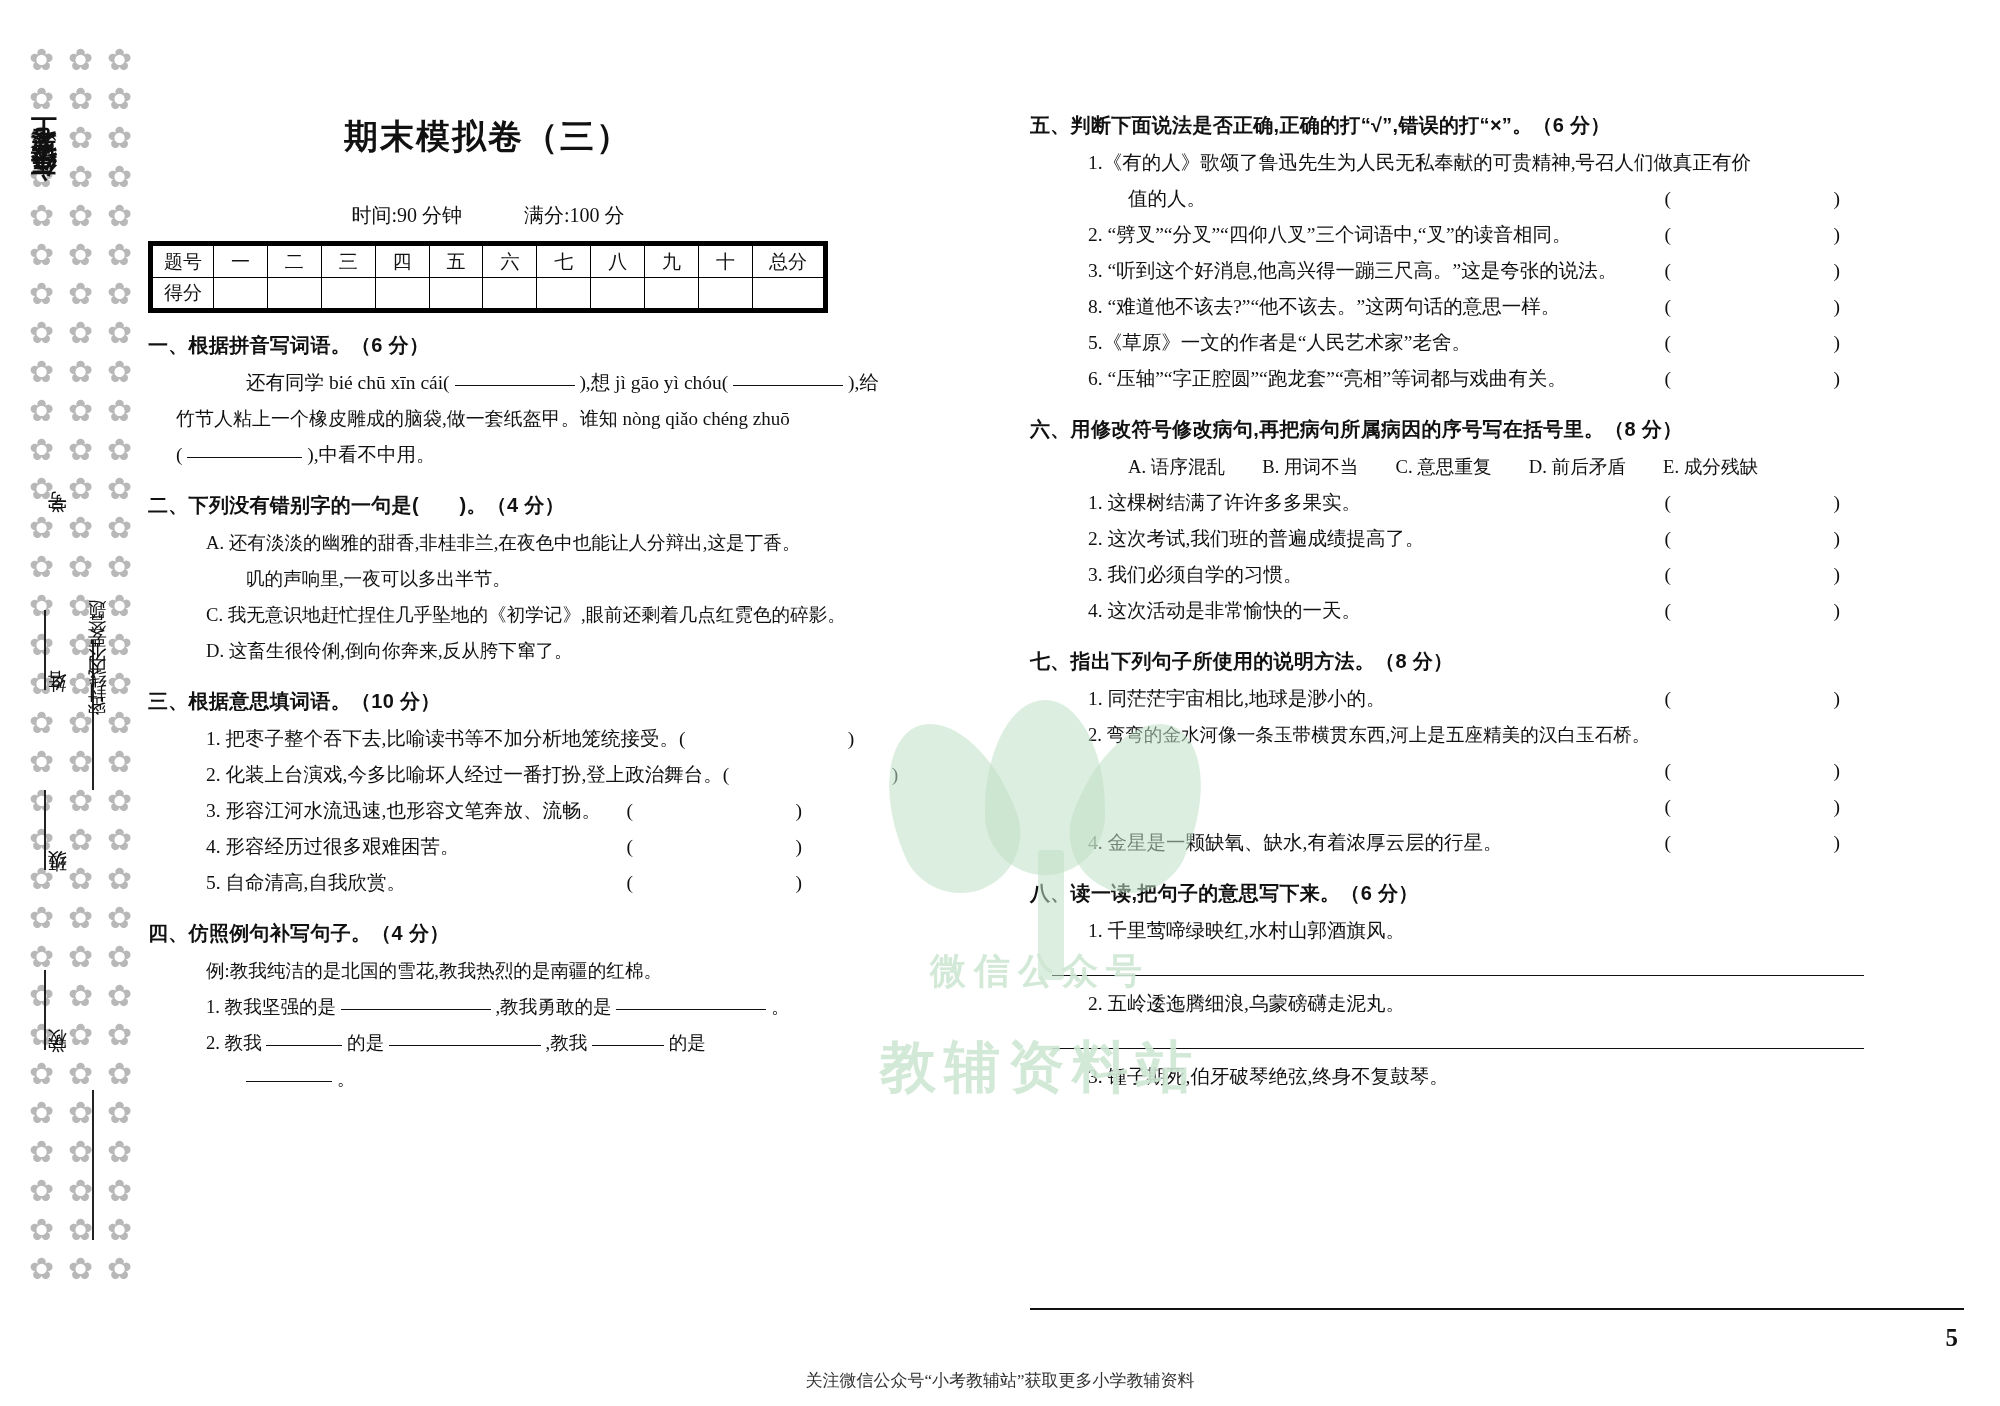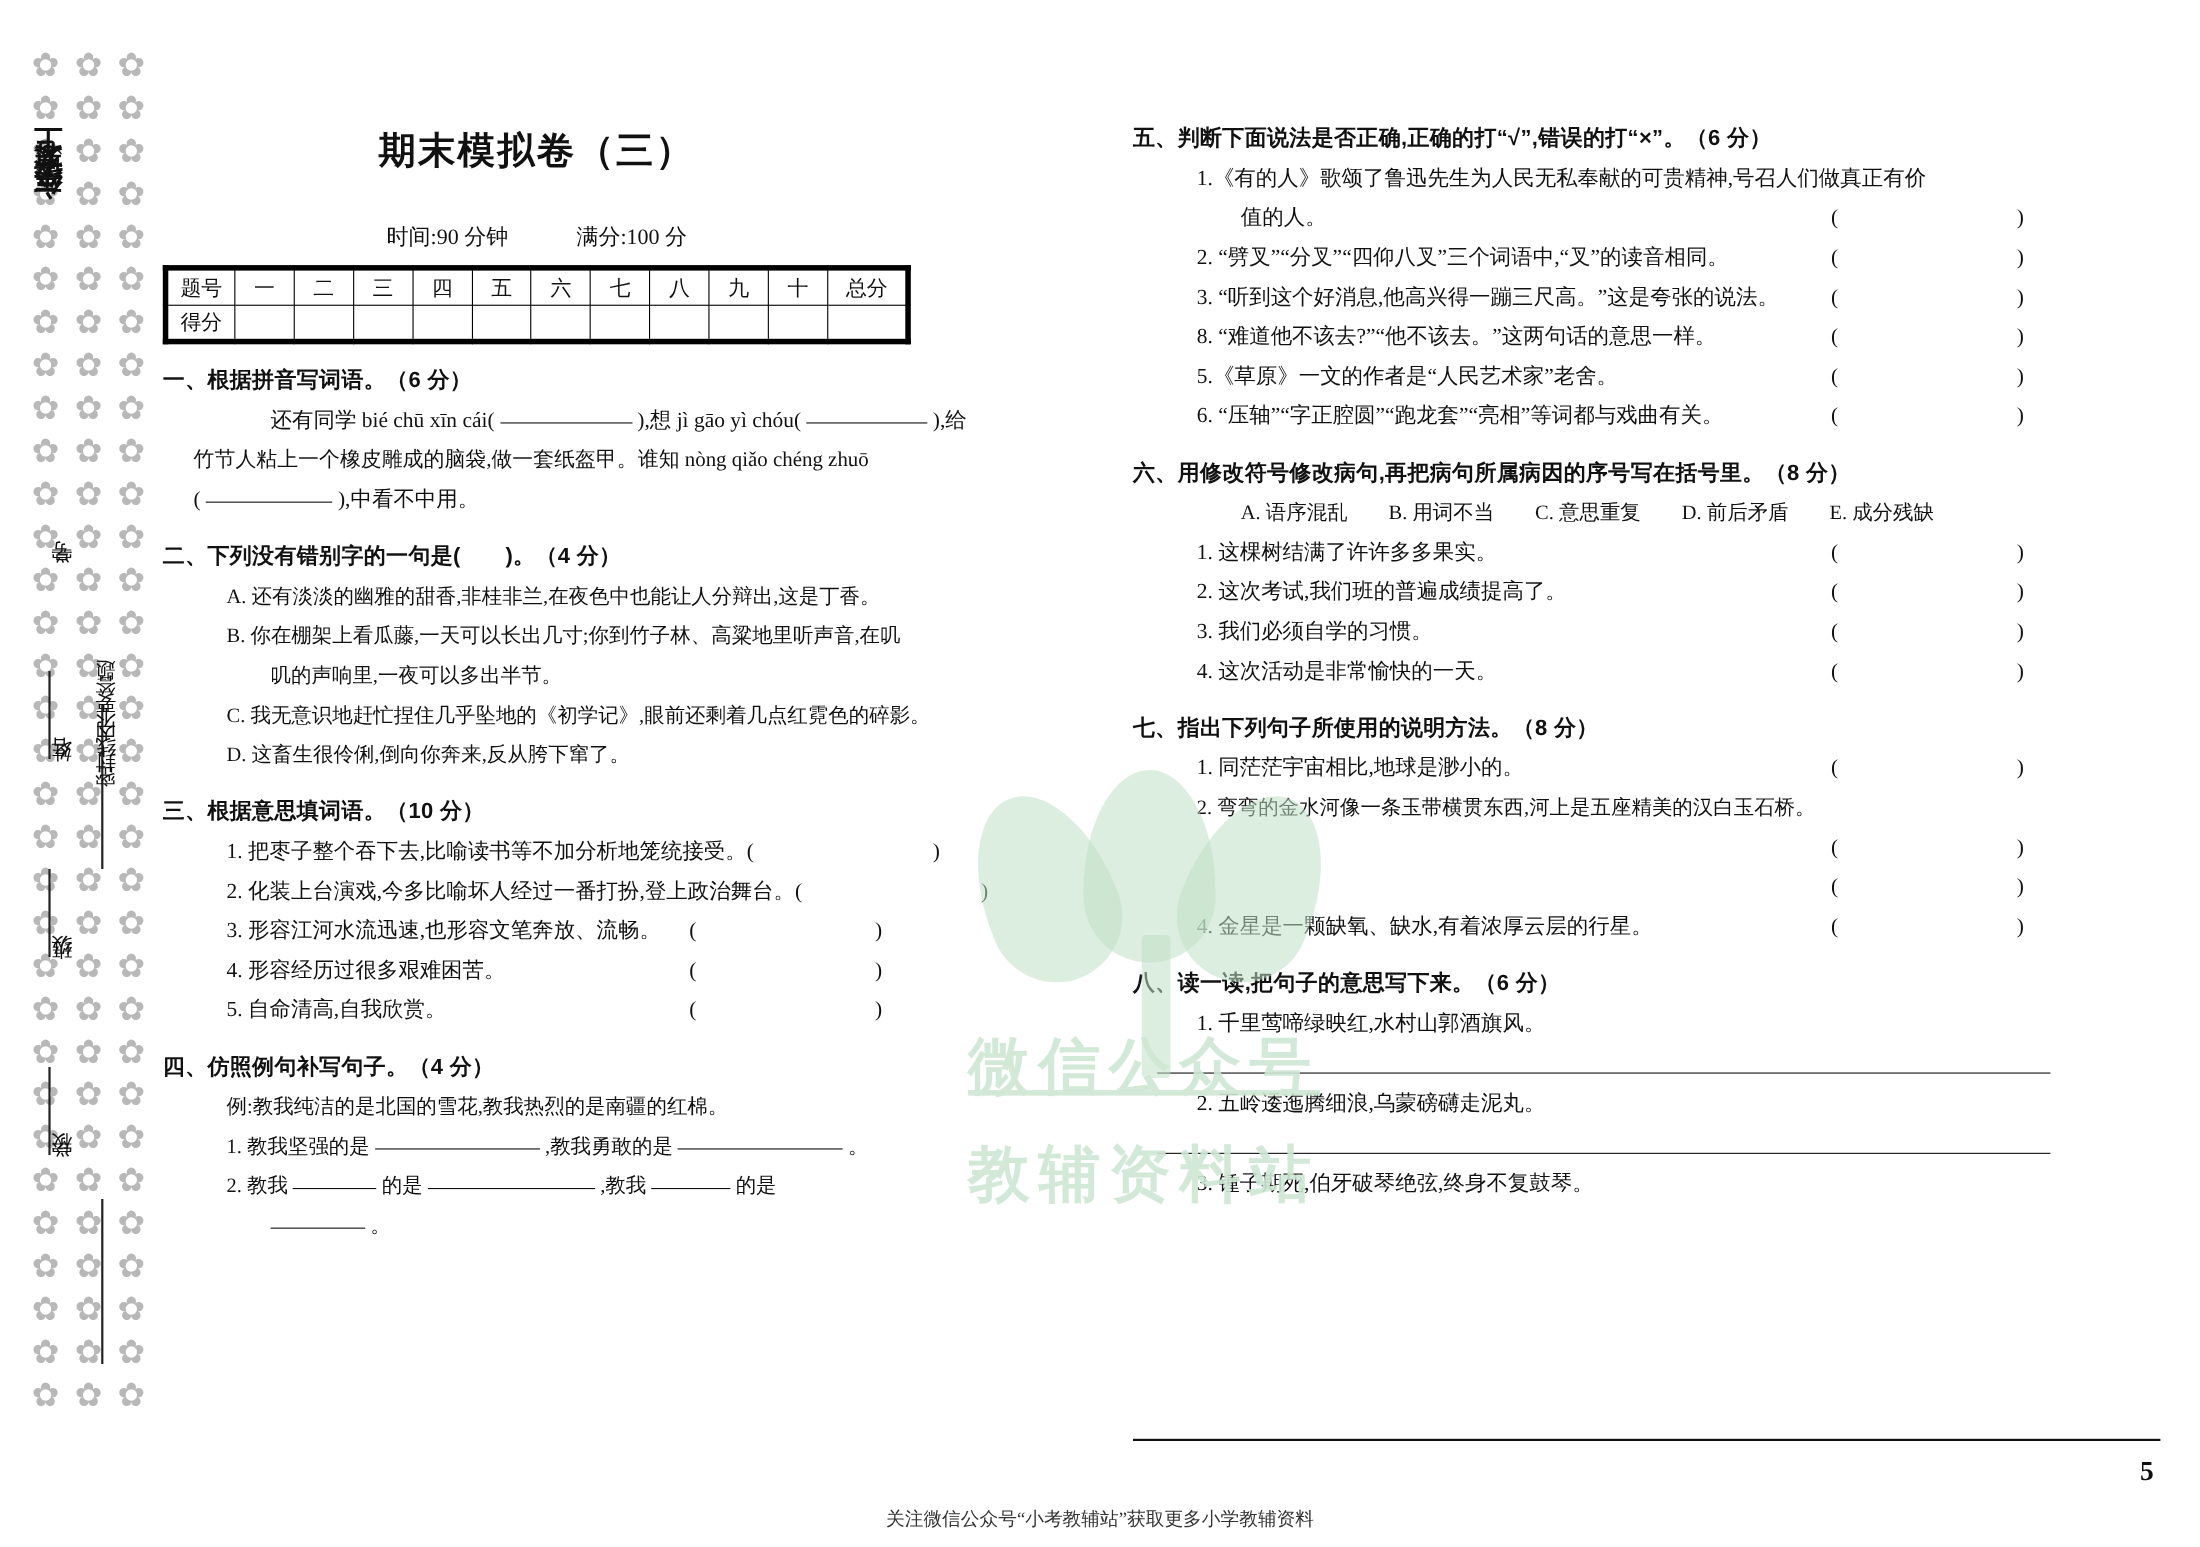--- a/index.html
+++ b/index.html
@@ -150,21 +150,21 @@
   .wm .stem{
     position:absolute;left:148px;top:150px;width:26px;height:130px;
     background:#bfe0c4;opacity:.55;border-radius:4px;
   }
   .wm .wmtext1,.wm .wmtext2{
     position:absolute;width:560px;text-align:center;
     color:#cfe7d3;font-weight:bold;letter-spacing:8px;
     font-family:"Liberation Sans","DejaVu Sans",sans-serif;
     opacity:.9;
   }
-  .wm .wmtext1{top:232px;font-size:56px;text-decoration:underline;}
+  .wm .wmtext1{top:247px;font-size:36px;}
   .wm .wmtext2{top:330px;font-size:56px;}
 
   .footer-note{
     position:absolute;left:0;right:0;bottom:14px;text-align:center;
     font-size:17px;color:#333;
     font-family:"Liberation Serif","DejaVu Serif",serif;
   }
 </style>
 </head>
 <body>
@@ -341,21 +341,20 @@
     </p>
     <p class="line indent1" style="font-size:19px">竹节人粘上一个橡皮雕成的脑袋,做一套纸盔甲。谁知 nòng qiǎo chéng zhuō</p>
     <p class="line indent1">
       <span>(</span>
       <span class="blank" style="width:115px"></span>
       <span>),中看不中用。</span>
     </p>
 
     <div class="sec-title">二、下列没有错别字的一句是(　　)。（4 分）</div>
     <p class="line indent2" style="font-size:18.6px">A. 还有淡淡的幽雅的甜香,非桂非兰,在夜色中也能让人分辩出,这是丁香。</p>
-    <p class="line indent2" style="font-size:18.6px">B. 你在棚架上看瓜藤,一天可以长出几寸;你到竹子林、高粱地里听声音,在叽</p>
     <p class="line indent3" style="font-size:18.6px">叽的声响里,一夜可以多出半节。</p>
     <p class="line indent2" style="font-size:18.6px">C. 我无意识地赶忙捏住几乎坠地的《初学记》,眼前还剩着几点红霓色的碎影。</p>
     <p class="line indent2" style="font-size:18.6px">D. 这畜生很伶俐,倒向你奔来,反从胯下窜了。</p>
 
     <div class="sec-title">三、根据意思填词语。（10 分）</div>
     <div class="tf-line indent2">
       <span class="txt">1. 把枣子整个吞下去,比喻读书等不加分析地笼统接受。</span>
       <span class="sp"></span>
       <span class="brk">(　　　)</span>
     </div>

